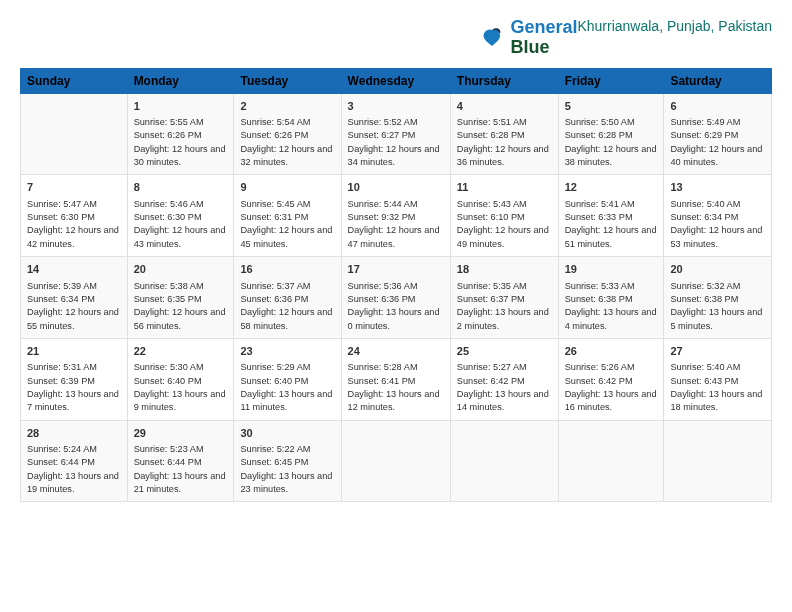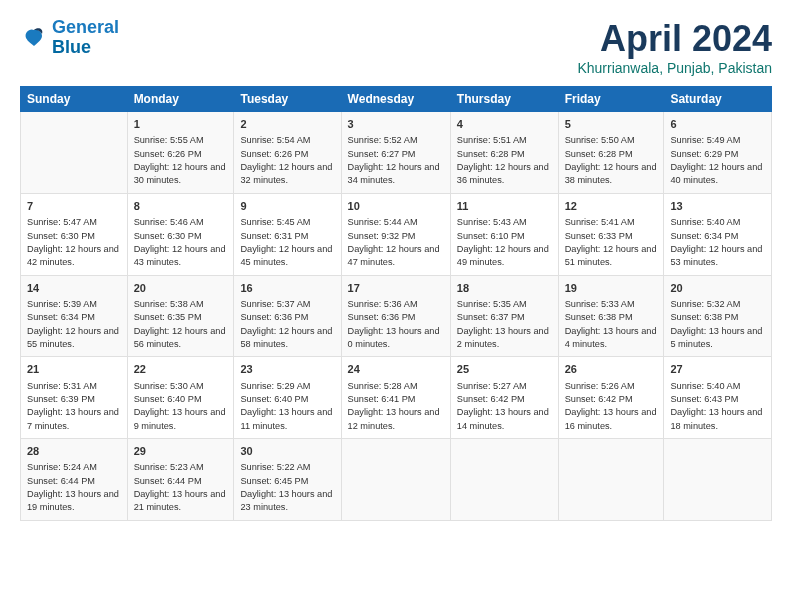--- a/index.html
+++ b/index.html
@@ -10,21 +10,21 @@
       background: #fff;
       overflow: hidden;
     }
     .page {
       width: 792px;
       height: 612px;
       padding: 18px 20px 14px 20px;
     }
     .header {
       display: flex;
-      justify-content: space-between;
+      justify-content: flex-end;
       align-items: flex-start;
       margin-bottom: 10px;
     }
     .logo {
       display: flex;
       align-items: center;
       gap: 4px;
     }
     .logo-text {
       font-size: 18px;
@@ -51,21 +51,21 @@
       font-size: 14px;
       color: #0f766e;
     }
     table {
       width: 100%;
       border-collapse: collapse;
       font-size: 10px;
     }
     thead tr th {
       background: #1a6bb5;
-      color: #ffffff;
+      color: #000000;
       text-align: left;
       padding: 5px 6px;
       font-size: 12px;
       font-weight: bold;
       border: 1px solid #1a6bb5;
     }
     tbody tr {
       border-bottom: 1px solid #ddd;
     }
     tbody tr td {
@@ -99,25 +99,24 @@
 <body>
 
 <div class="page">
   <div class="header">
     <div class="logo">
       <svg class="logo-bird" viewBox="0 0 28 28">
         <path d="M14 6 C10 4, 4 8, 6 14 C8 18, 12 20, 14 22 C16 20, 22 16, 22 12 C22 8, 18 5, 14 6Z" fill="#1a7abf"></path>
         <path d="M14 6 C17 3, 24 4, 22 10 C20 6, 16 6, 14 6Z" fill="#1a3a5c"></path>
       </svg>
       <div>
-        <div class="logo-text"><span>General</span><br><span style="color:#0369a1">Blue</span></div>
+        <div class="logo-text"><span>General</span><br><span style="color:#14532d">Blue</span></div>
       </div>
     </div>
     <div class="title-block">
-      <div class="month-title">April 2024</div>
       <div class="subtitle">Khurrianwala, Punjab, Pakistan</div>
     </div>
   </div>
 
   <table>
     <thead>
       <tr>
       <th>Sunday</th>
           <th>Monday</th>
           <th>Tuesday</th>

